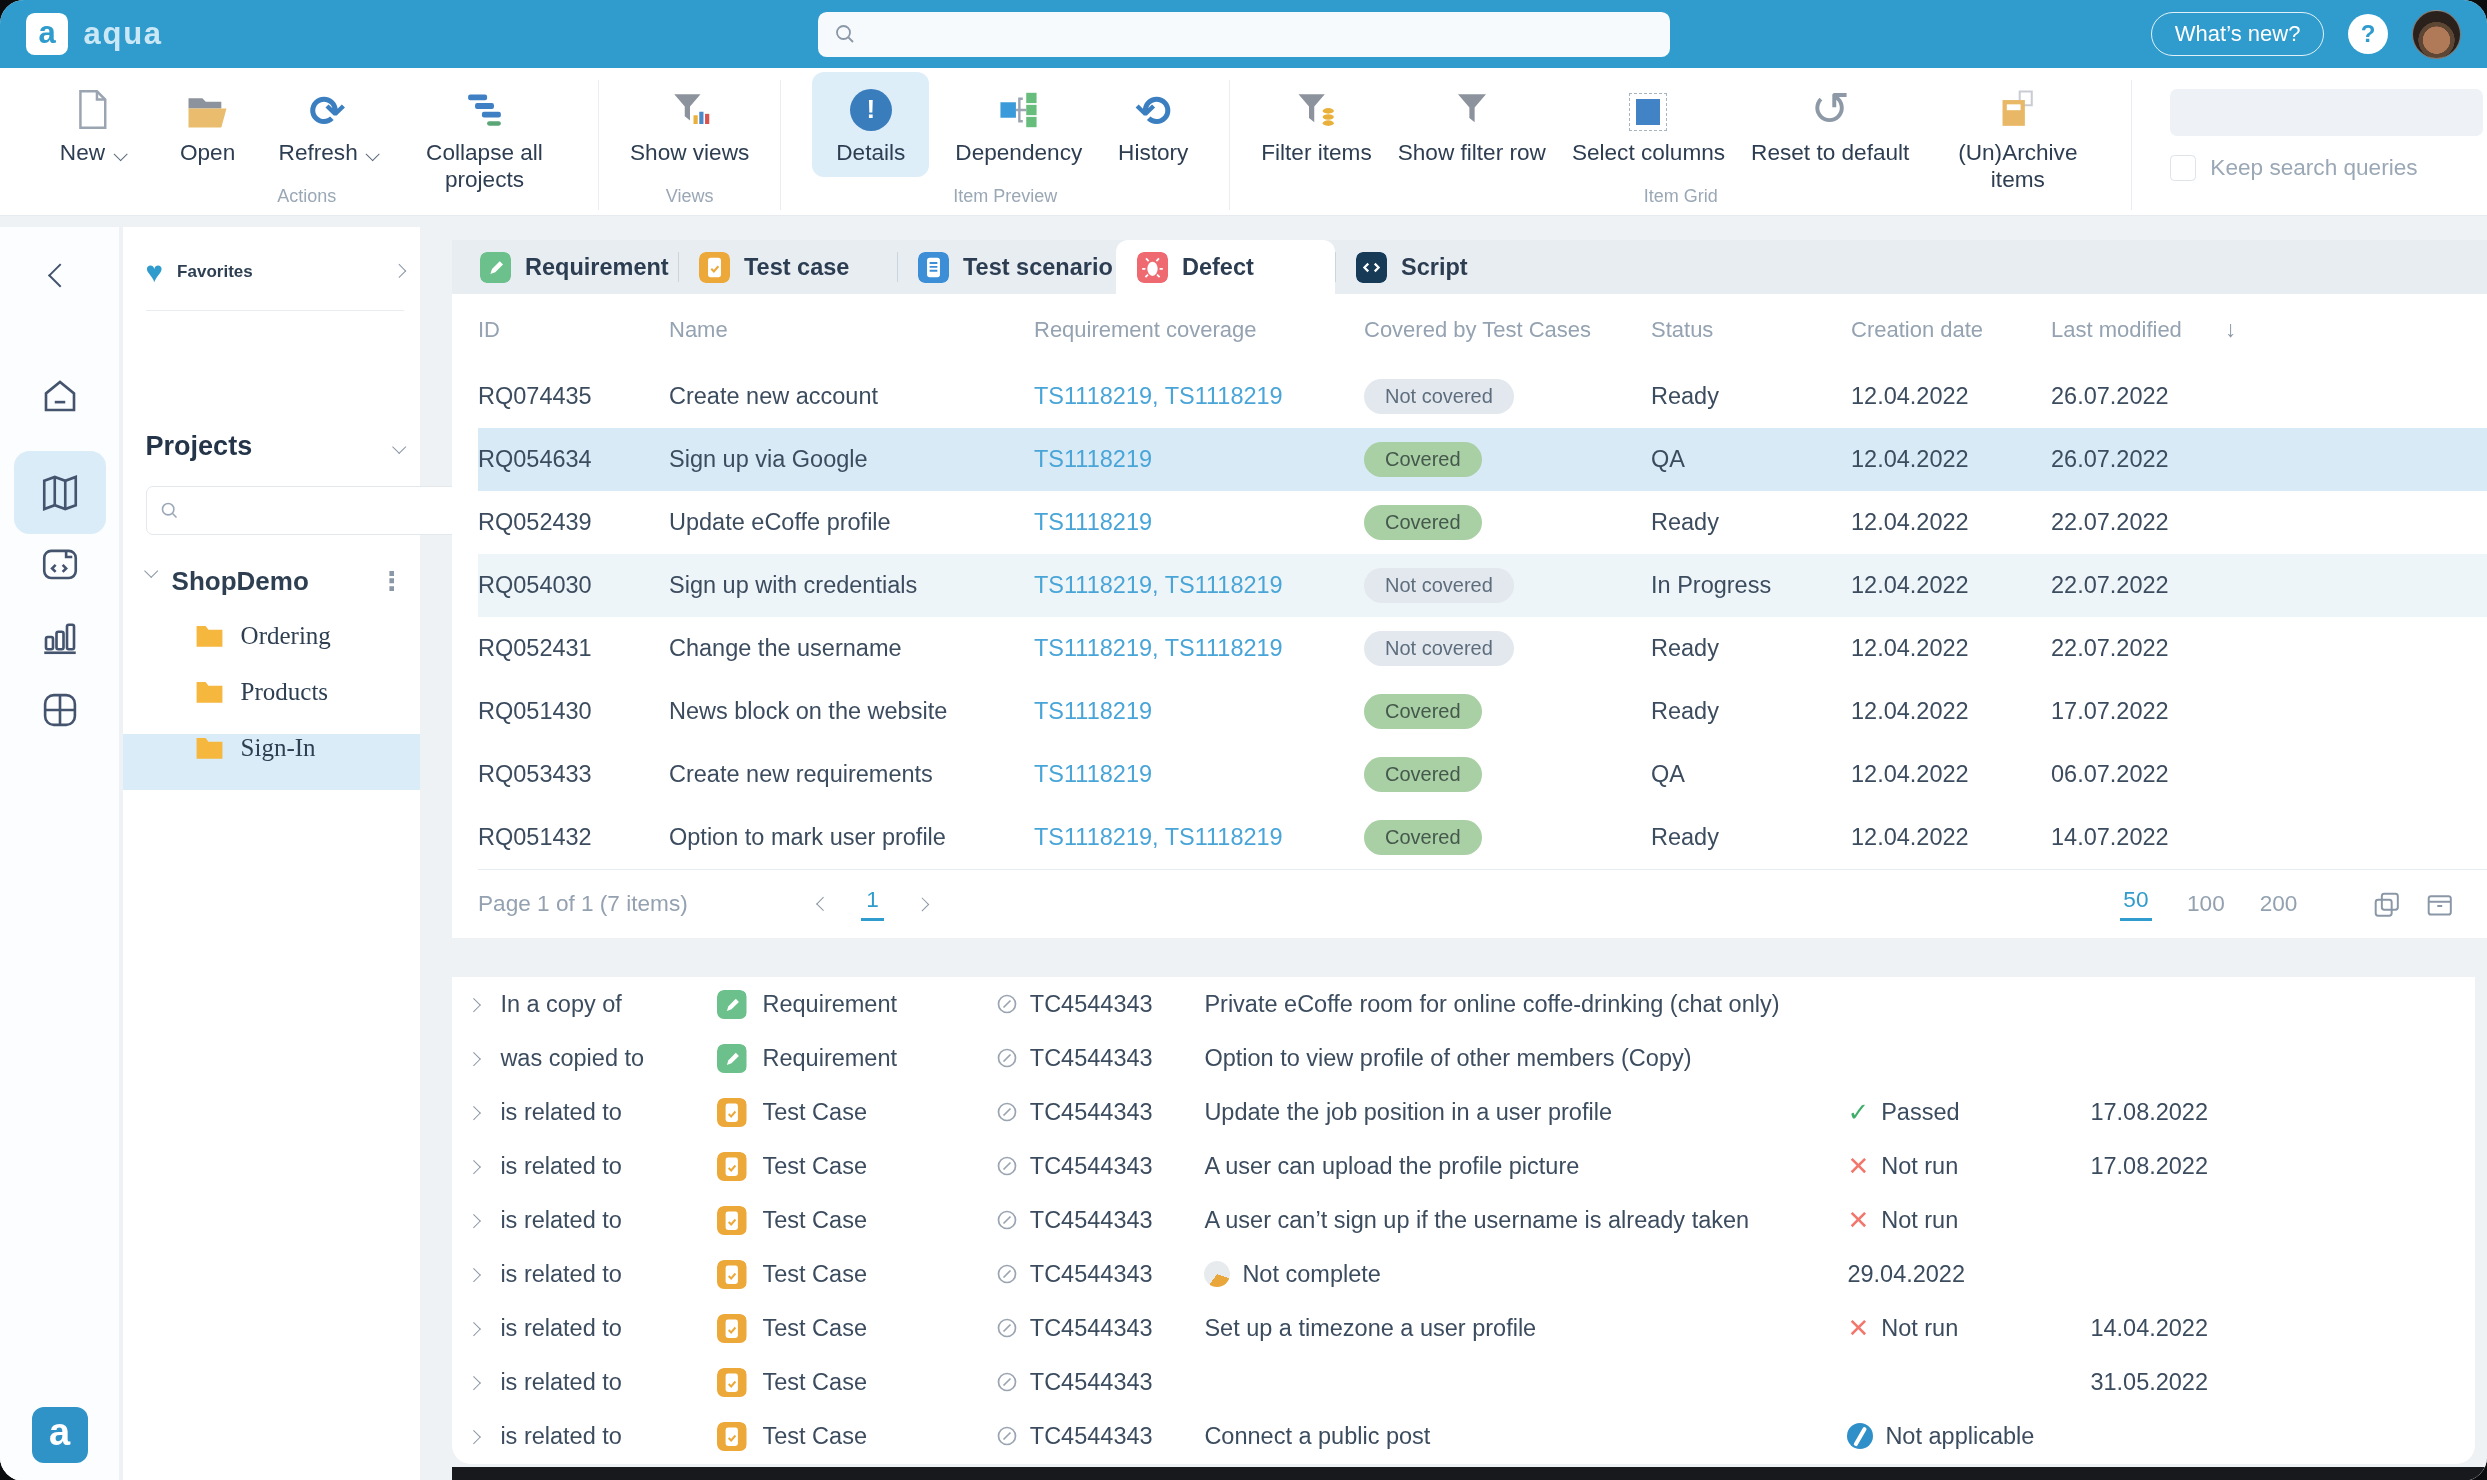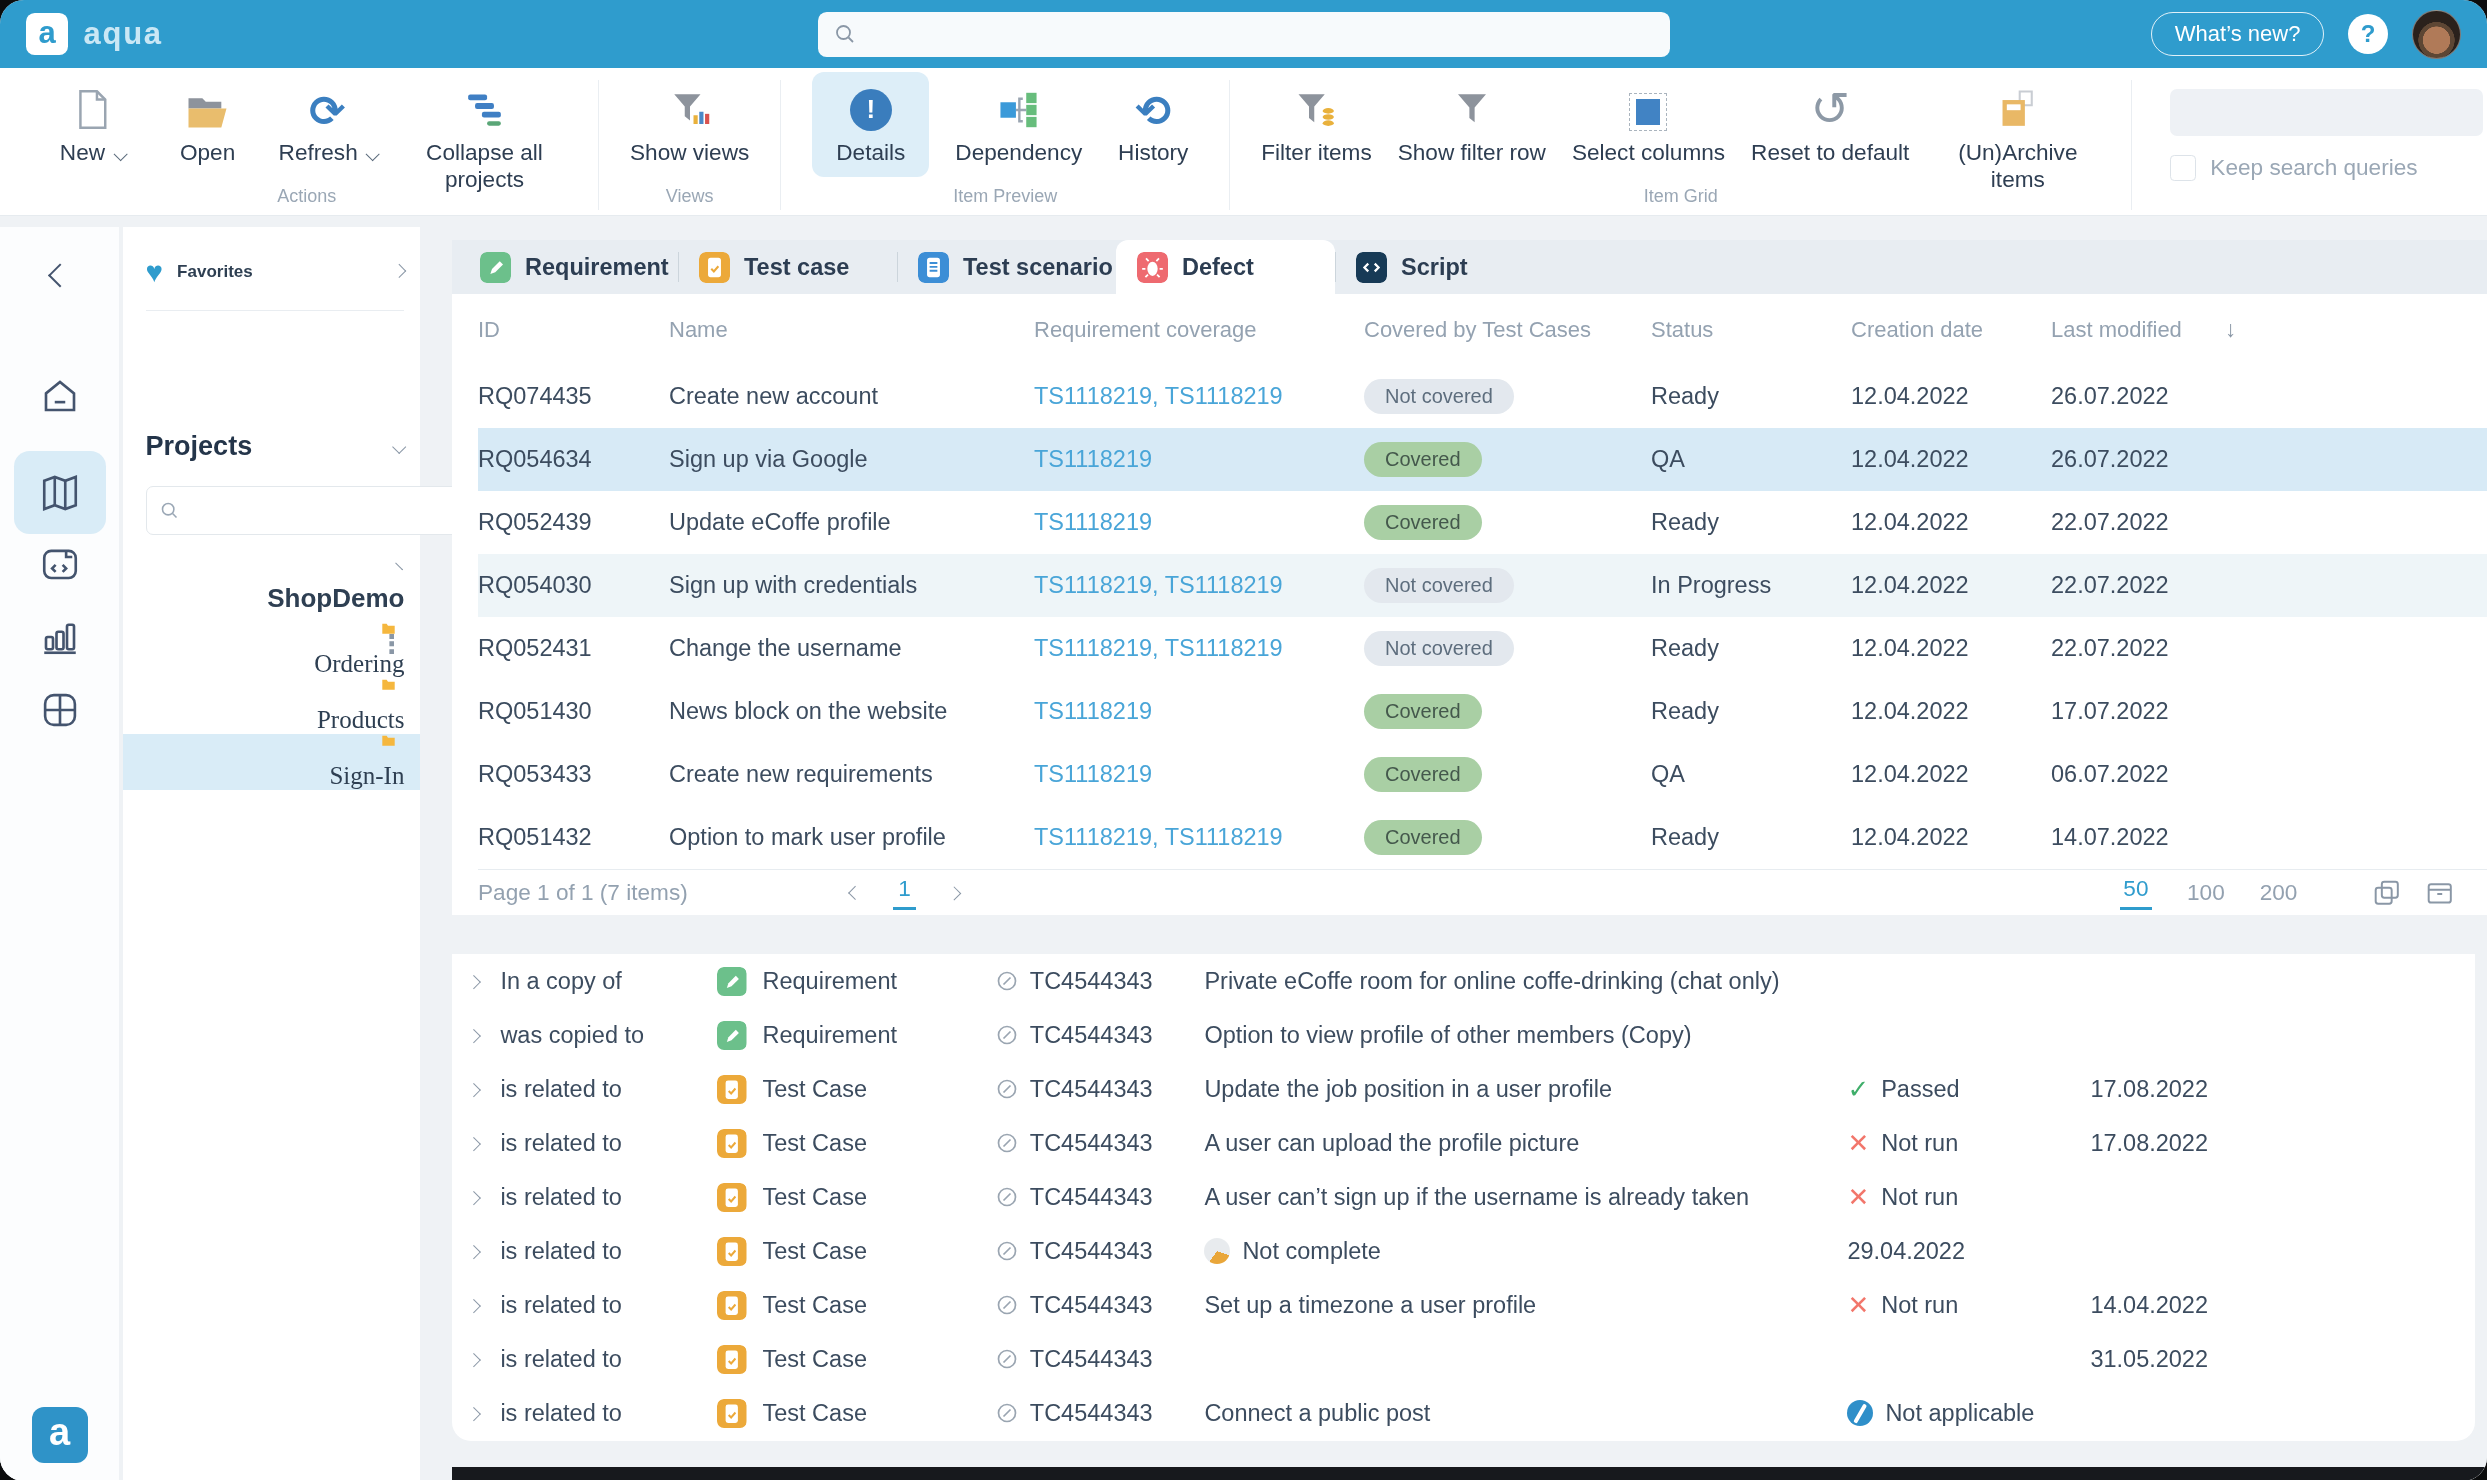--- a/index.html
+++ b/index.html
@@ -61,21 +61,21 @@
   .chev-right { margin-left:auto; width:10.4px; height:10.4px; border-right:1.7px solid #8a97a6; border-top:1.7px solid #8a97a6; transform:rotate(45deg); }
   .chev-down { width:10.4px; height:10.4px; border-right:1.7px solid #8a97a6; border-bottom:1.7px solid #8a97a6; transform:rotate(45deg); }
   .sp-divider { margin-top:24px; border-top:0.9px solid #e9edf1; }
   .projects-row { margin-top:120px; display:flex; align-items:center; }
   .projects-label { font-size:27px; color:#24354a; font-weight:700; }
   .proj-search-row { margin-top:24px; display:flex; gap:8.7px; }
   .proj-search { flex:1; height:49px; border:0.9px solid #e3e8ec; border-radius:7px; background:#fff; display:flex; align-items:center; padding:0 12px; gap:8.7px; }
   .proj-search input { border:none; outline:none; min-width:0; flex:1; font-size:21px; color:#3c4c5f; }
   .refresh-btn { width:49px; height:49px; border:0.9px solid #eef1f4; border-radius:7px; background:#fff; box-shadow:0 0.9px 2.6px rgba(40,60,80,.12); display:flex; align-items:center; justify-content:center; color:#55657a; font-size:28px; }
   .tree { margin:31px -15.6px 0 -22.6px; }
-  .tree-row { height:56px; display:flex; align-items:flex-end; padding:0 15.6px 0 22.6px; font-size:26px; color:#2e3f52;flex-direction:column; }
+  .tree-row { height:56px; display:flex; align-items:flex-start; padding:0 15.6px 0 22.6px; font-size:26px; color:#2e3f52; }
   .tree-project { font-weight:600; gap:15.6px; }
   .kebab { margin-left:auto; color:#8a97a6; font-size:26px; }
   .tree-folder { padding-left:71px; gap:15.6px; font-size:25px;font-family:Liberation Serif, serif; }
   .tree-folder.selected { background:#d9ecf7; }
   .folder-ic { width:31px; height:26px; }
 
   
   .main { position:absolute; left:452px; top:11.3px; right:0; bottom:0; }
   .tabstrip { margin-top:13px; height:54px; background:#e8edf2; display:flex; padding-left:7px; }
   .tab { width:219px; display:flex; align-items:center; gap:14px; padding-left:21px; font-size:23.5px; color:#2c3d52; font-weight:600; position:relative; }
@@ -89,21 +89,21 @@
   .ghead { height:71px; color:#94a2b1; font-size:22px; }
   .grow { height:63px; font-size:23.5px; color:#3c4c5f; }
   .grow.sel { background:#d7eaf6; }
   .grow.stripe { background:#eef5f8; }
   .coverage { color:#49a5d8; }
   .pill { display:inline-flex; justify-self:start; padding:6px 21px; border-radius:868px; font-size:20px; }
   .pill.gray { background:#e3e8ee; color:#5d6d7d; }
   .pill.green { background:#a9cfa4; color:#44584c; }
   .sort { color:#8a97a6; font-size:22.6px; }
 
-  .pagebar { border-top:0.9px solid #e7ecf0; height:46px; display:flex; align-items:center; font-size:22.6px; color:#93a1b0; padding-right:33px;gap:32px; }
+  .pagebar { border-top:0.9px solid #e7ecf0; height:69px; display:flex; align-items:center; font-size:22.6px; color:#93a1b0; padding-right:33px; }
   .pager { margin-left:130px; display:flex; align-items:center; gap:33px; }
   .pchev { width:10.4px; height:10.4px; border-left:1.7px solid #8a97a6; border-bottom:1.7px solid #8a97a6; }
   .pchev.prev { transform:rotate(45deg); } .pchev.next { transform:rotate(225deg); }
   .pnum.active { color:#2f9ccd; border-bottom:3.5px solid #2f9ccd; padding:0 5.2px 5.2px; }
   .sizes { margin-left:auto; display:flex; align-items:center; gap:35px; }
   .size.active { color:#2f9ccd; border-bottom:3.5px solid #2f9ccd; padding:0 3.5px 5.2px; }
   .pageicons { display:flex; gap:22.6px; margin-left:40px; }
 
   .gap-band { height:39px; background:#eff2f5; }
   .relpanel { background:#fff; margin-right:12px; height:487px; border-radius:0 0 19px 19px; padding-left:17.4px; overflow:hidden; }

